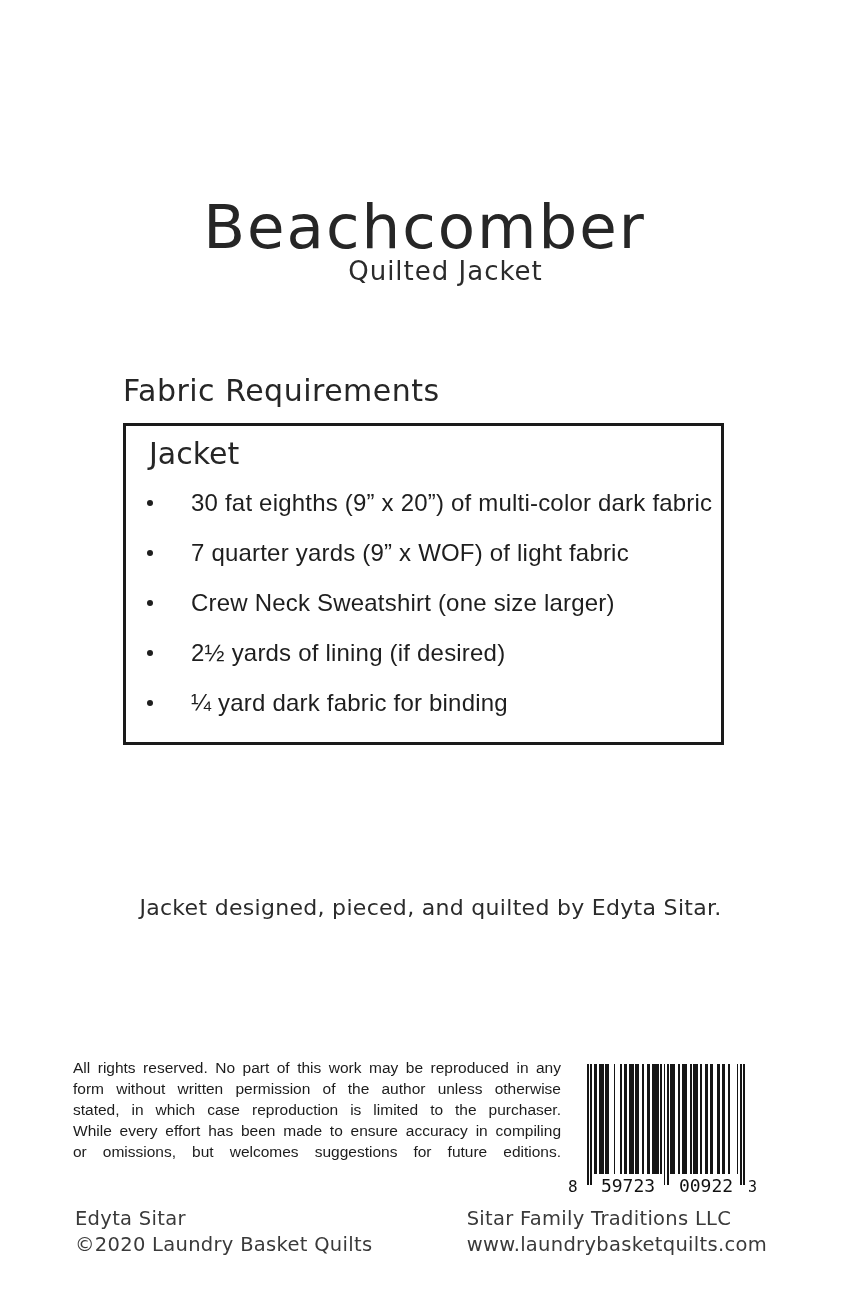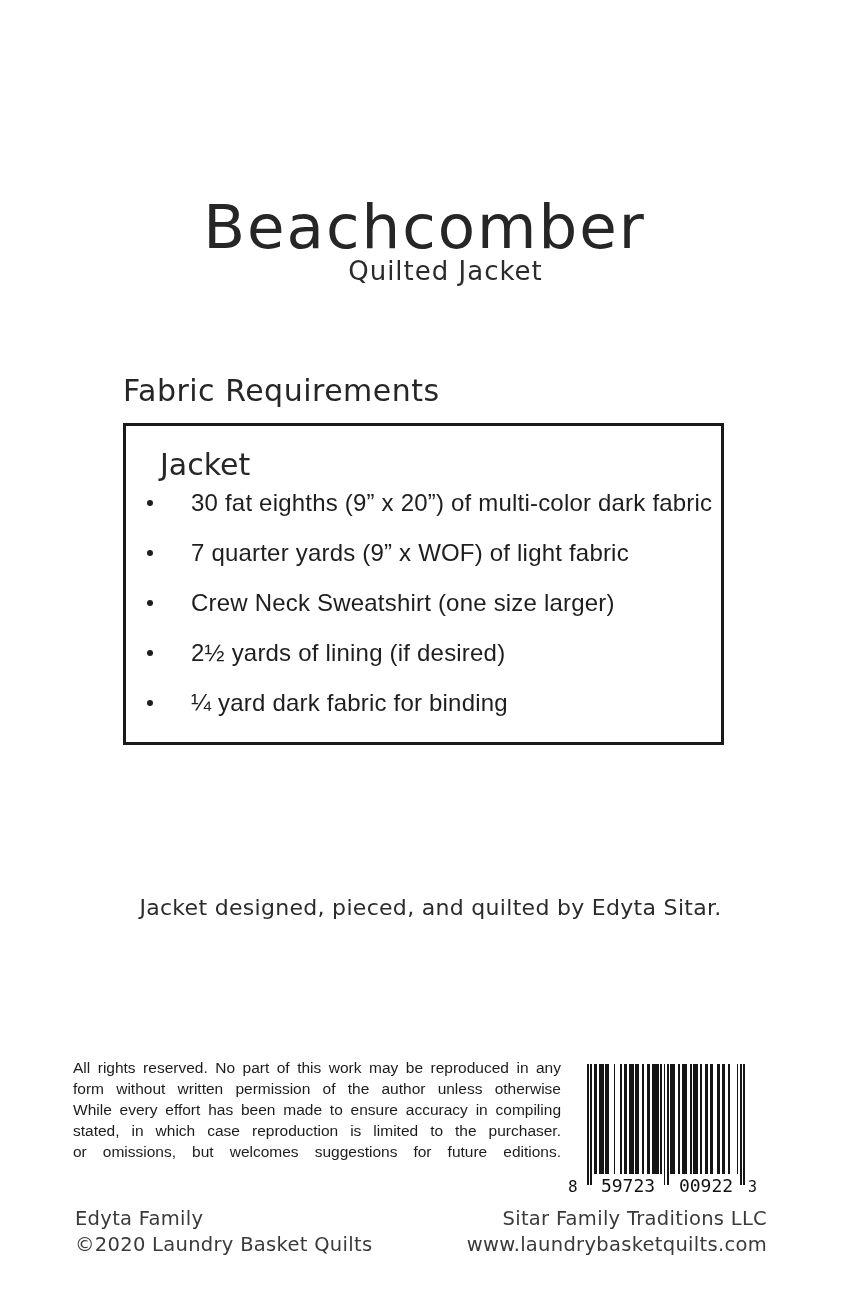--- a/index.html
+++ b/index.html
@@ -25,21 +25,21 @@
   .fr-heading {
     position:absolute; left:123px; top:376px; margin:0;
     font-size:30px; font-weight:400; letter-spacing:0.5px;
     line-height:1; color:#262626;
   }
   .fr-box {
     position:absolute; left:123px; top:423px; width:601px; height:322px;
     border:3px solid #1a1a1a; box-sizing:border-box; background:#fff;
   }
   .fr-box-title {
-    position:absolute; left:22px; top:12px; margin:12px;
+    position:absolute; left:22px; top:12px; margin:1px;
     font-size:30px; font-weight:400; line-height:1; color:#262626;
   }
   .fr-list {
     list-style:none; margin:0; padding:0;
     position:absolute; top:52px; left:0; right:0;
   }
   .fr-item {
     position:relative; height:50px; display:flex; align-items:center;
     padding-left:65px; font-size:24px; color:#1e1e1e; letter-spacing:0.2px;
   }
@@ -75,21 +75,21 @@
   .bc-left  { left:27px;  width:72px; text-align:center; }
   .bc-right { left:105px; width:72px; text-align:center; }
   .bc-last  { left:183px; top:116px; font-size:15px; }
 
   
   .footer-left {
     position:absolute; left:75px; top:1206px;
     font-size:19.5px; line-height:25.5px; color:#3a3a3a; letter-spacing:0.3px;
   }
   .footer-right {
-    position:absolute; right:74px; top:1206px; text-align:right;
+    position:absolute; right:74px; top:1206px; 
     font-size:19.5px; line-height:25.5px; color:#3a3a3a; letter-spacing:0.3px;
   }
 </style>
 </head>
 <body>
 
 <div class="page">
 
   <h1 class="title-main geo">Beachcomber</h1>
   <div class="title-sub geo">Quilted Jacket</div>
@@ -120,22 +120,22 @@
         <span>¼ yard dark fabric for binding</span>
       </li>
     </ul>
   </section>
 
   <p class="credit geo">Jacket designed, pieced, and quilted by Edyta Sitar.</p>
 
   <div class="legal">
     <div class="legal-line">All rights reserved. No part of this work may be reproduced in any</div>
     <div class="legal-line">form without written permission of the author unless otherwise</div>
+    <div class="legal-line">stated, in which case reproduction is limited to the purchaser.</div>
     <div class="legal-line">While every effort has been made to ensure accuracy in compiling</div>
-    <div class="legal-line">stated, in which case reproduction is limited to the purchaser.</div>
     <div class="legal-line">or omissions, but welcomes suggestions for future editions.</div>
   </div>
 
   <div class="barcode">
     <svg width="158" height="121" viewBox="0 0 158 121" shape-rendering="crispEdges">
         <rect x="0.00" y="0" width="1.71" height="121"></rect>
         <rect x="3.33" y="0" width="1.71" height="121"></rect>
         <rect x="6.65" y="0" width="1.71" height="110"></rect>
         <rect x="8.32" y="0" width="1.71" height="110"></rect>
         <rect x="11.64" y="0" width="1.71" height="110"></rect>
@@ -187,21 +187,21 @@
         <rect x="153.01" y="0" width="1.71" height="121"></rect>
         <rect x="156.34" y="0" width="1.71" height="121"></rect>
       </svg>
     <span class="bc-d bc-first">8</span>
     <span class="bc-d bc-left">59723</span>
     <span class="bc-d bc-right">00922</span>
     <span class="bc-d bc-last">3</span>
   </div>
 
   <div class="footer-left geo">
-    <div>Edyta Family</div>
+    <div>Edyta Sitar</div>
     <div>©2020 Laundry Basket Quilts</div>
   </div>
   <div class="footer-right geo">
     <div>Sitar Family Traditions LLC</div>
     <div>www.laundrybasketquilts.com</div>
   </div>
 
 </div>
 
 </body></html>

